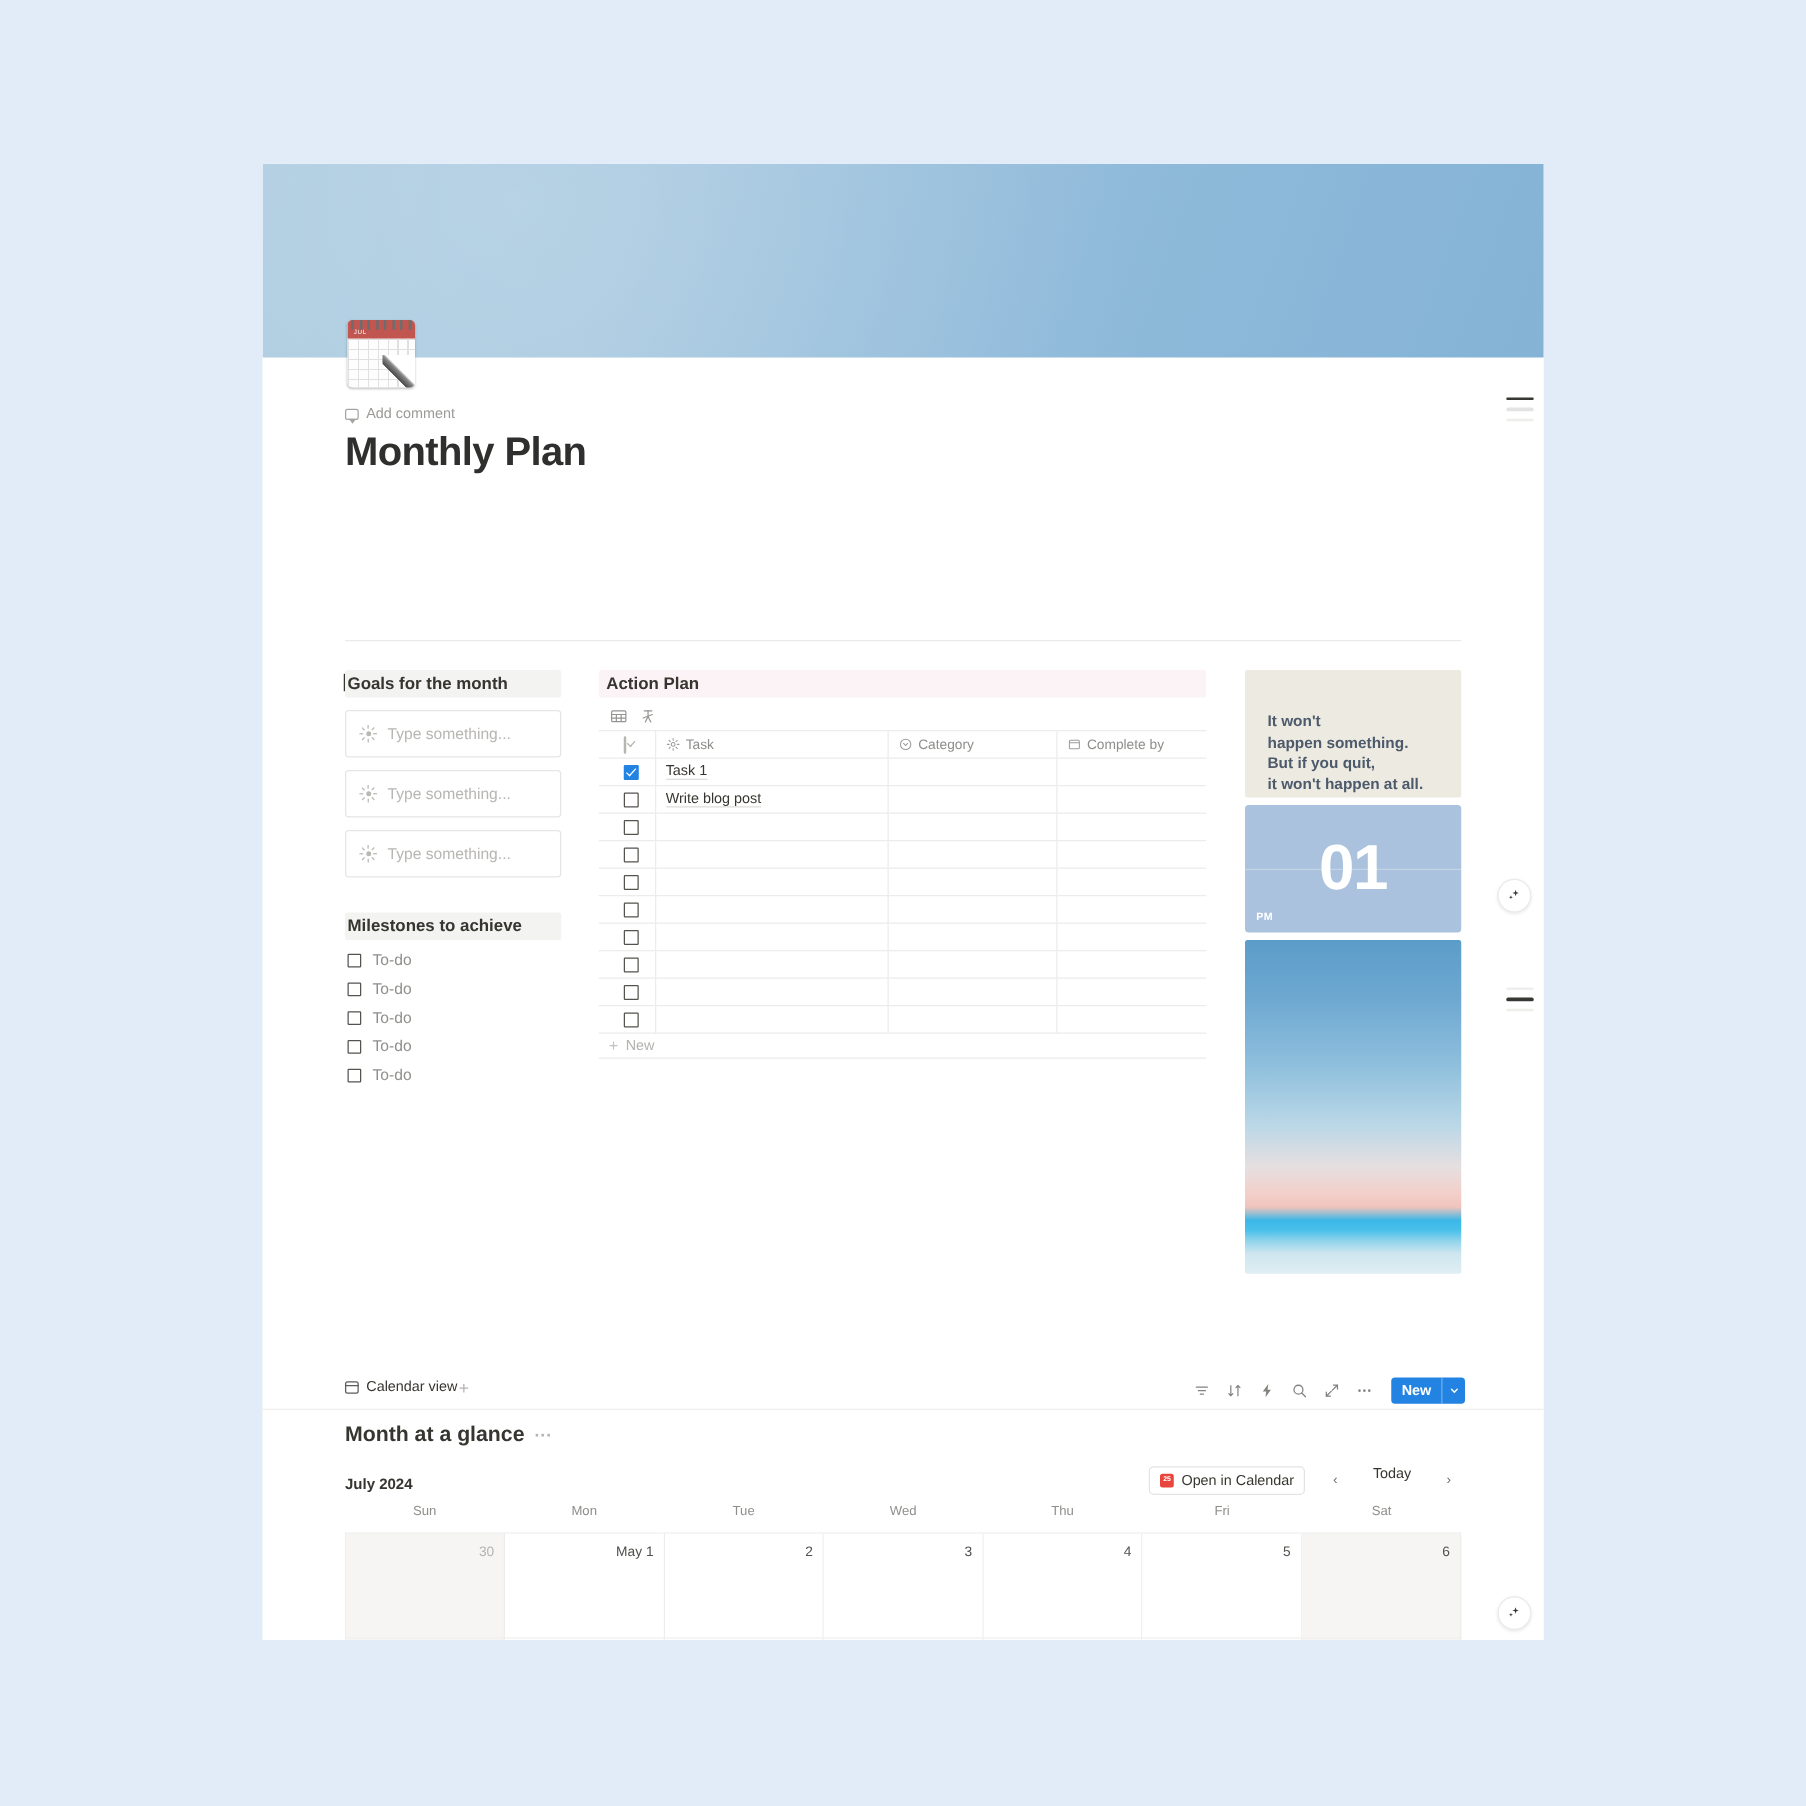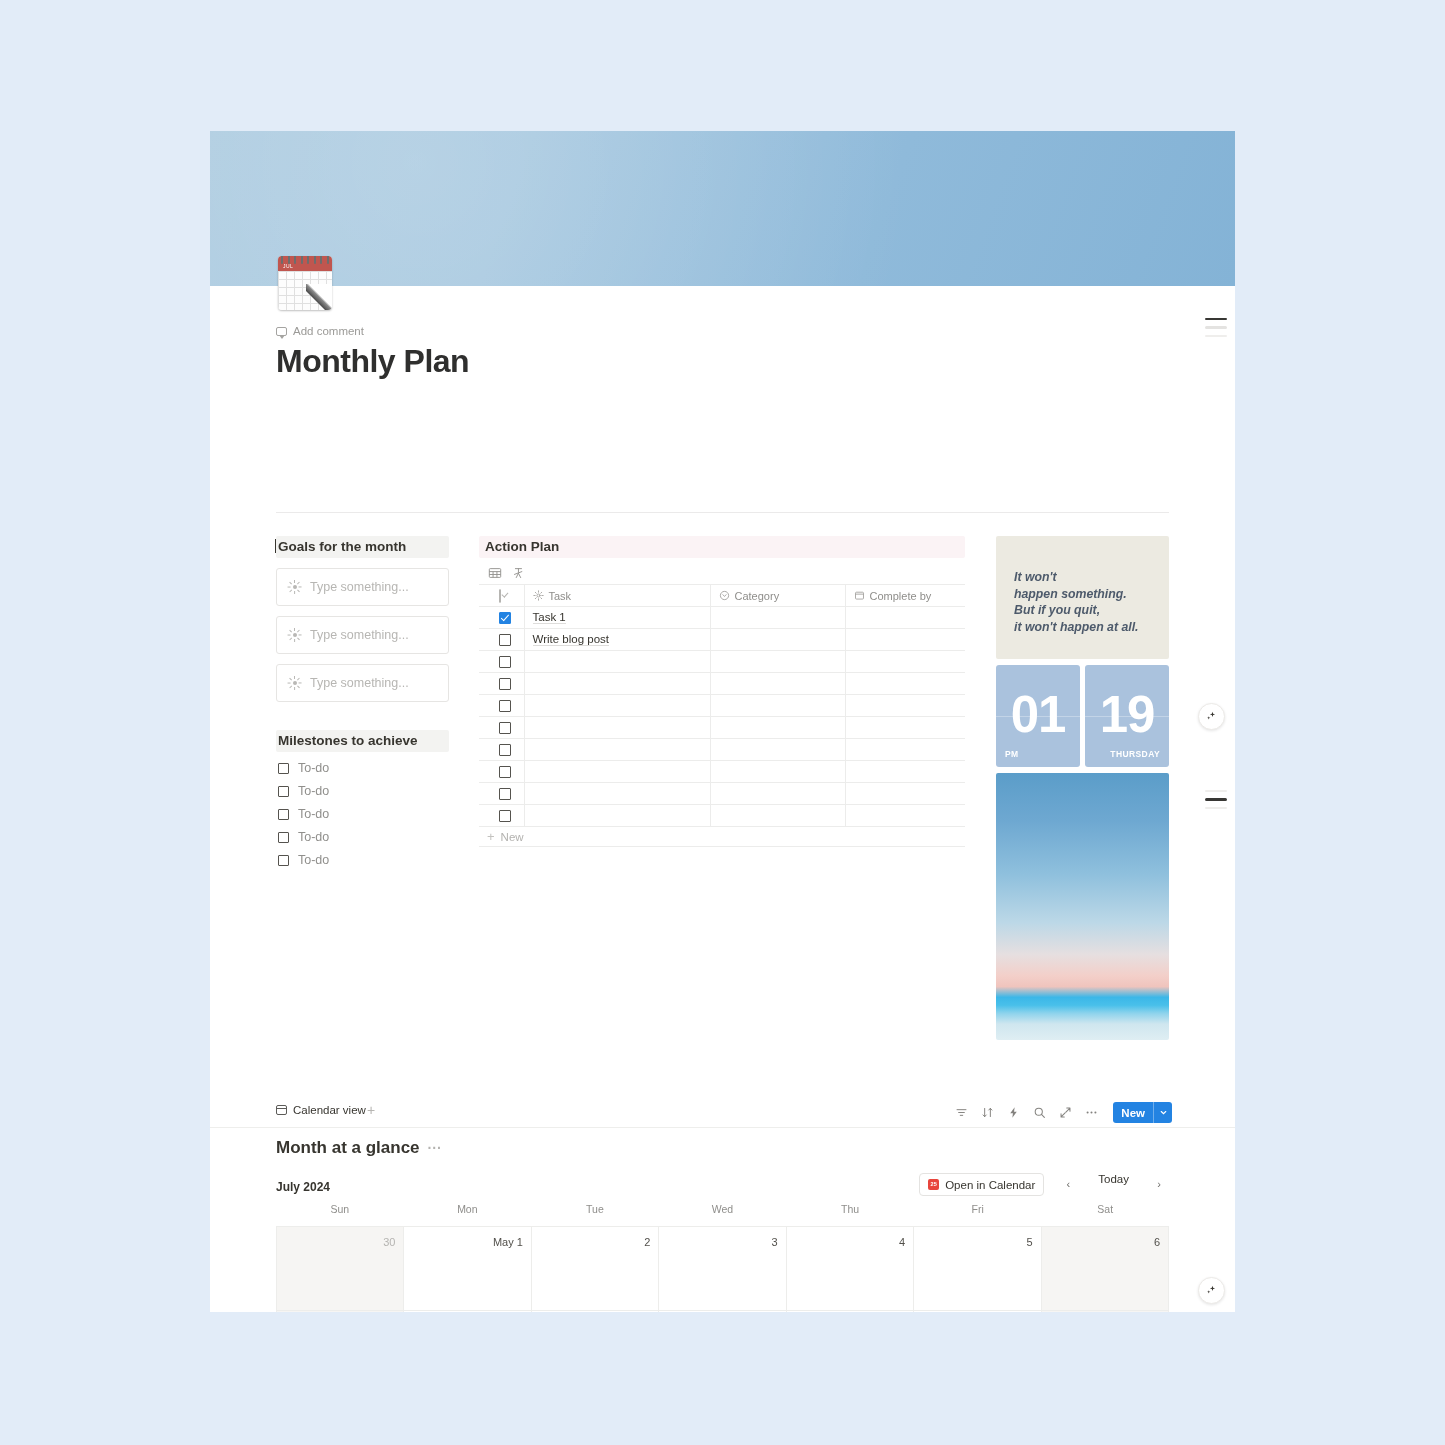--- a/index.html
+++ b/index.html
@@ -205,23 +205,22 @@
   .new-row {
     width: 486px; height: 20px;
     border-bottom: 1px solid #ececeb;
     display: flex; align-items: center; gap: 6px;
     color: #b3b2af; font-size: 11.5px; padding-left: 8px;
   }
   .plus-g { font-size: 13px; line-height: 1; color: #c3c2bf; }
 
   
   .quote-card {
-    height: 123px; background: #eceae1; border-radius: 2px;
+    height: 102px; background: #eceae1; border-radius: 2px;
     padding: 33px 0 0 18px;
-    font-style: italic;
   }
   .quote-card p {
     color: #4d5a6b; font-size: 12.3px; line-height: 16.5px; font-weight: bold;
   }
   .clock-card {
     margin-top: 6px; height: 102px; display: flex; gap: 5px;
   }
   .flip {
     flex: 1; background: #aac2dd; border-radius: 3px; position: relative;
     overflow: hidden;
@@ -630,24 +629,20 @@
             <span>happen something.</span><br>
             <span>But if you quit,</span><br>
             <span>it won't happen at all.</span>
           </p>
         </div>
 
         <div class="clock-card">
           <div class="flip l">
             <div class="big">01</div>
             <div class="sub">PM</div>
-          </div>
-          <div class="flip r">
-            <div class="big">19</div>
-            <div class="sub">THURSDAY</div>
           </div>
         </div>
 
         <div class="sea-card"></div>
       </div>
     </div>
 
     <div class="cal-block">
 
       <div class="cal-toolbar">

